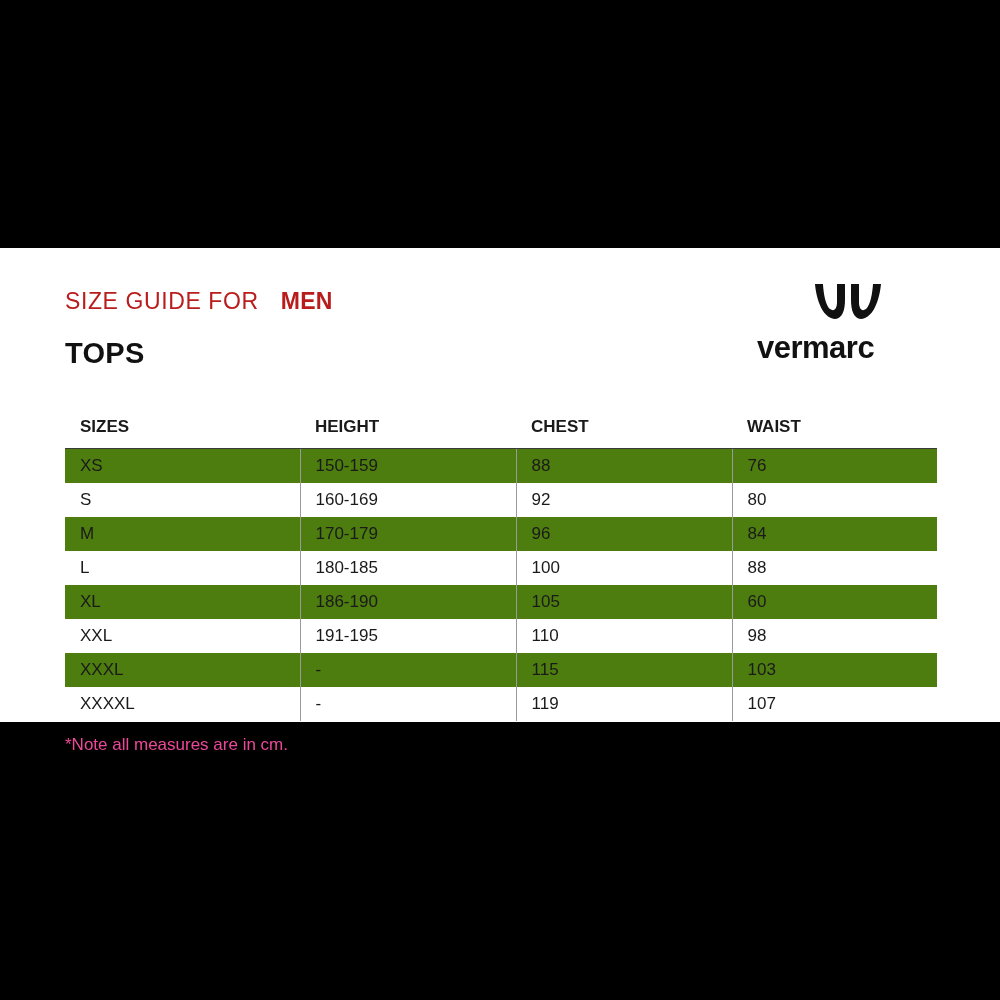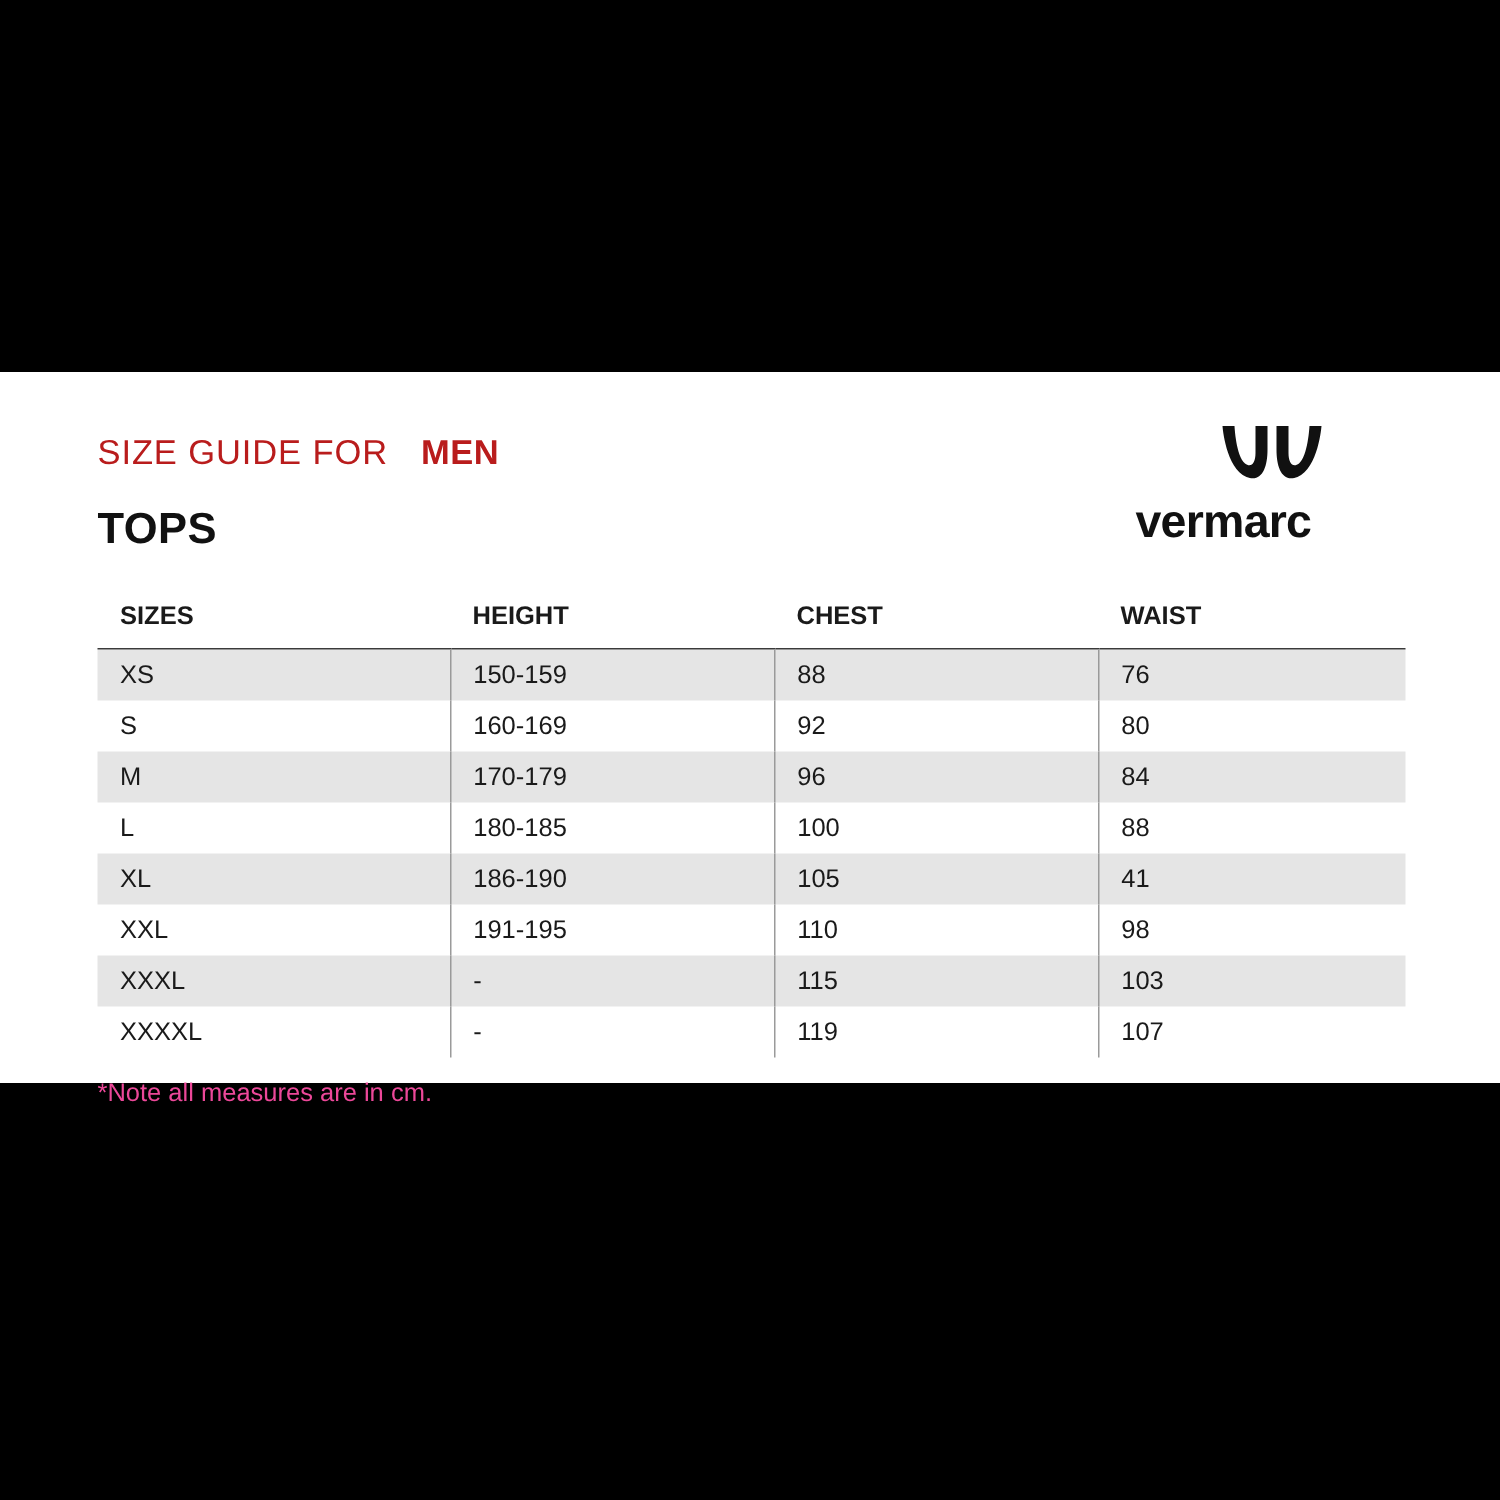--- a/index.html
+++ b/index.html
@@ -69,21 +69,21 @@
   .logo-word {
     display: block;
     margin-top: 6px;
     font-size: 31px;
     font-weight: 700;
     letter-spacing: -0.5px;
     color: #111111;
     line-height: 1;
   }
   table.size-table {
-    margin-top: 24px;
+    margin-top: 40px;
     border-collapse: collapse;
     width: 872px;
     table-layout: fixed;
   }
   table.size-table th,
   table.size-table td {
     text-align: left;
     font-size: 17px;
     color: #1a1a1a;
     padding: 7px 0 7px 15px;
@@ -96,21 +96,21 @@
     border-bottom: 1px solid #3a3a3a;
   }
   table.size-table td {
     font-weight: 400;
     border-left: 1px solid #9a9a9a;
   }
   table.size-table td:first-child {
     border-left: none;
   }
   table.size-table tr.shaded td {
-    background: #e5e5e5;
+    background: #4d7c0f;
   }
   col.c0 { width: 235px; }
   col.c1 { width: 216px; }
   col.c2 { width: 216px; }
   col.c3 { width: 205px; }
   .note {
     margin-top: 14px;
     font-size: 17px;
     color: #ec4899;
   }
@@ -174,21 +174,21 @@
           <tr>
             <td>L</td>
             <td>180-185</td>
             <td>100</td>
             <td>88</td>
           </tr>
           <tr class="shaded">
             <td>XL</td>
             <td>186-190</td>
             <td>105</td>
-            <td>41</td>
+            <td>60</td>
           </tr>
           <tr>
             <td>XXL</td>
             <td>191-195</td>
             <td>110</td>
             <td>98</td>
           </tr>
           <tr class="shaded">
             <td>XXXL</td>
             <td>-</td>

